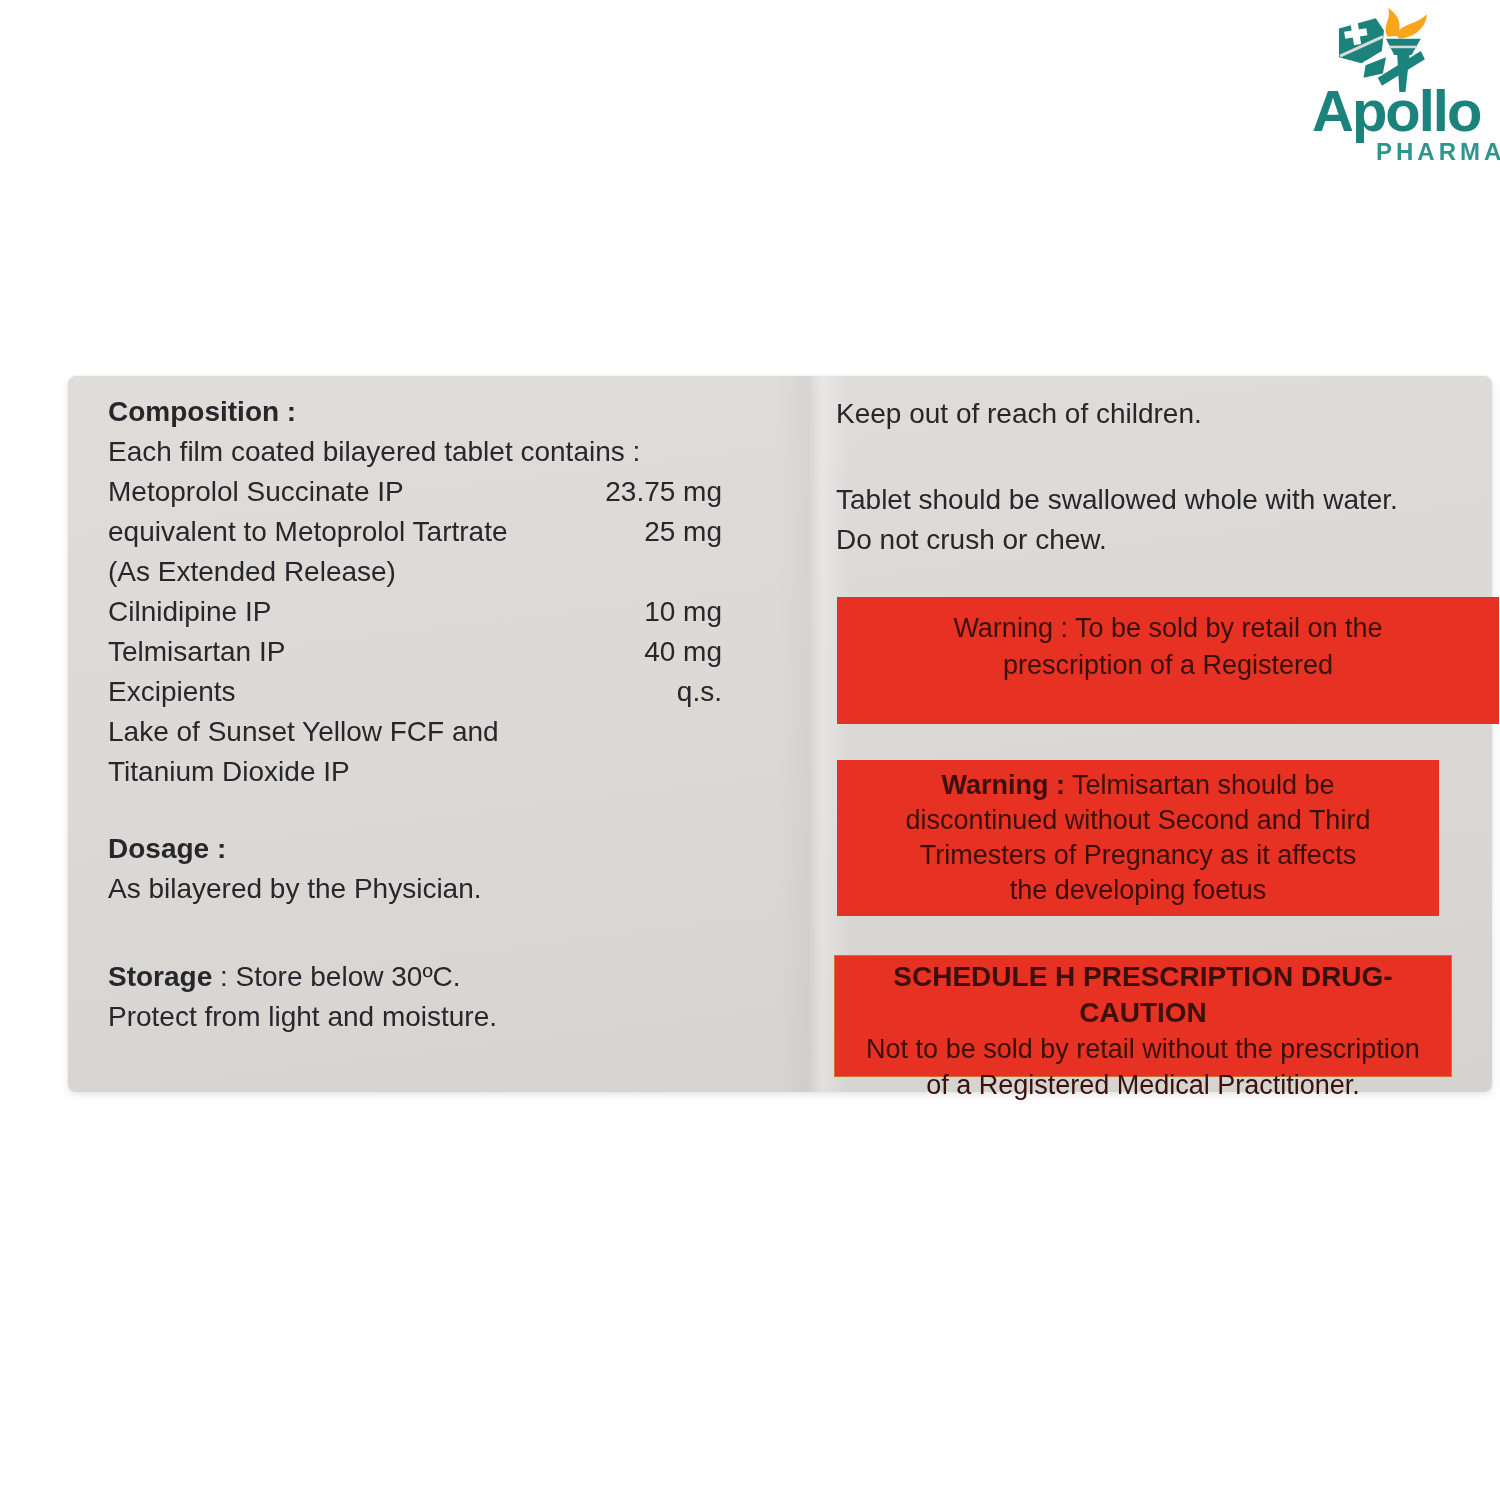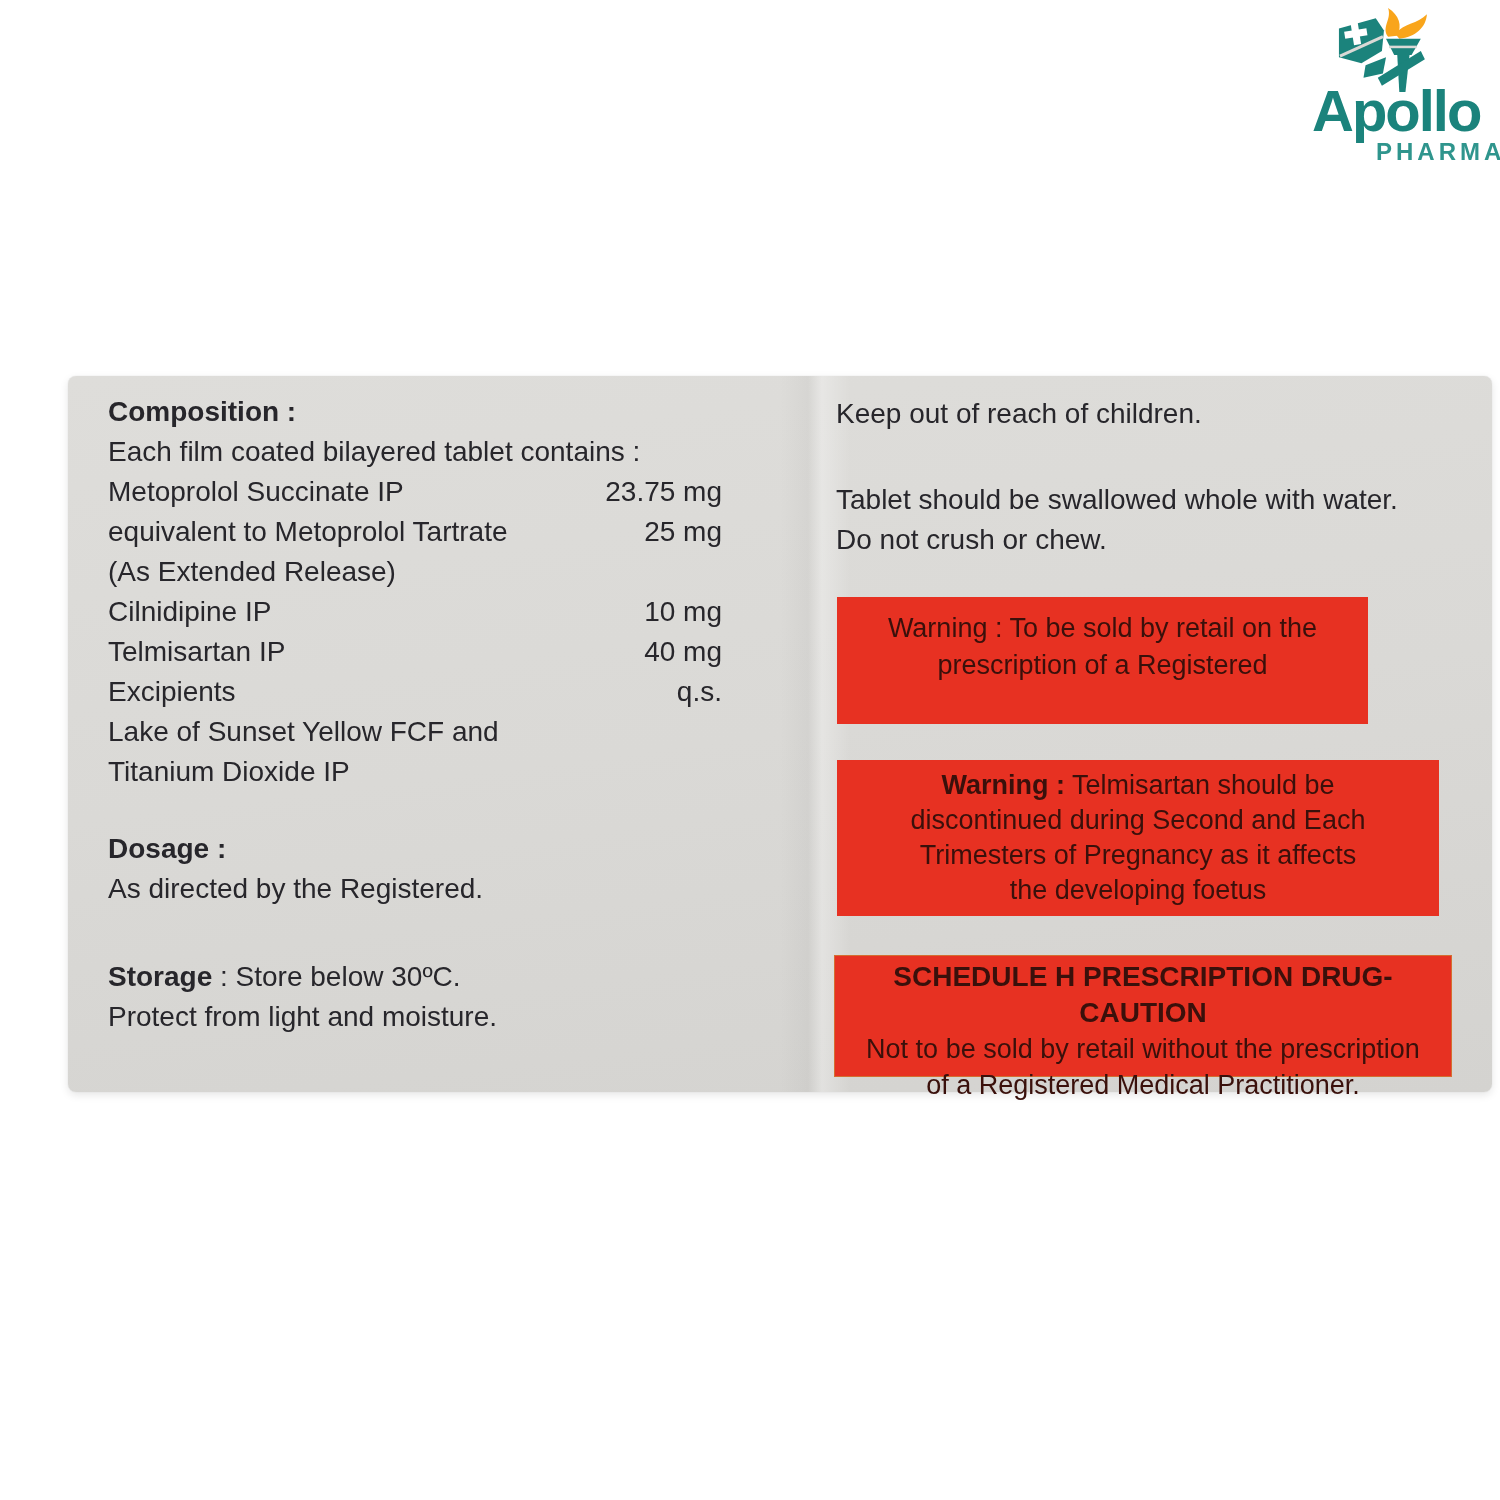--- a/index.html
+++ b/index.html
@@ -100,21 +100,21 @@
   }
 
   
   .redbox {
     position: absolute;
     background: #e73122;
     color: #3a100b;
     text-align: center;
     font-size: 27px;
   }
-  .box1 { left: 769px; top: 221px; width: 531px; height: 114px; padding-top: 13px; line-height: 37px; }
+  .box1 { left: 769px; top: 221px; width: 662px; height: 114px; padding-top: 13px; line-height: 37px; }
   .box2 { left: 769px; top: 384px; width: 602px; height: 148px; padding-top: 8px; line-height: 35px; }
   .box3 {
     left: 766px; top: 579px; width: 616px; height: 117px;
     padding-top: 3px; line-height: 36px;
     border: 1px solid rgba(196,160,60,0.55);
   }
   .sched-title { font-weight: bold; font-size: 28px; letter-spacing: 0px; }
 </style>
 </head>
 <body>
@@ -171,21 +171,21 @@
       </div>
       <div class="line row">
         <span>Excipients</span>
         <span>q.s.</span>
       </div>
 
       <div class="line">Lake of Sunset Yellow FCF and</div>
       <div class="line">Titanium Dioxide IP</div>
 
       <div class="line bold gap-dosage">Dosage :</div>
-      <div class="line">As directed by the Registered.</div>
+      <div class="line">As bilayered by the Physician.</div>
 
       <div class="line gap-storage">
         <b>Storage</b>
         <span>: Store below 30ºC.</span>
       </div>
       <div class="line">Protect from light and moisture.</div>
     </div>
 
     <div class="keep-out">Keep out of reach of children.</div>
 
@@ -197,21 +197,21 @@
     <div class="redbox box1">
       <div>Warning : To be sold by retail on the</div>
       <div>prescription of a Registered</div>
     </div>
 
     <div class="redbox box2">
       <div>
         <b>Warning :</b>
         <span>Telmisartan should be</span>
       </div>
-      <div>discontinued during Second and Each</div>
+      <div>discontinued without Second and Third</div>
       <div>Trimesters of Pregnancy as it affects</div>
       <div>the developing foetus</div>
     </div>
 
     <div class="redbox box3">
       <div class="sched-title">SCHEDULE H PRESCRIPTION DRUG-CAUTION</div>
       <div>Not to be sold by retail without the prescription</div>
       <div>of a Registered Medical Practitioner.</div>
     </div>
   </div>

